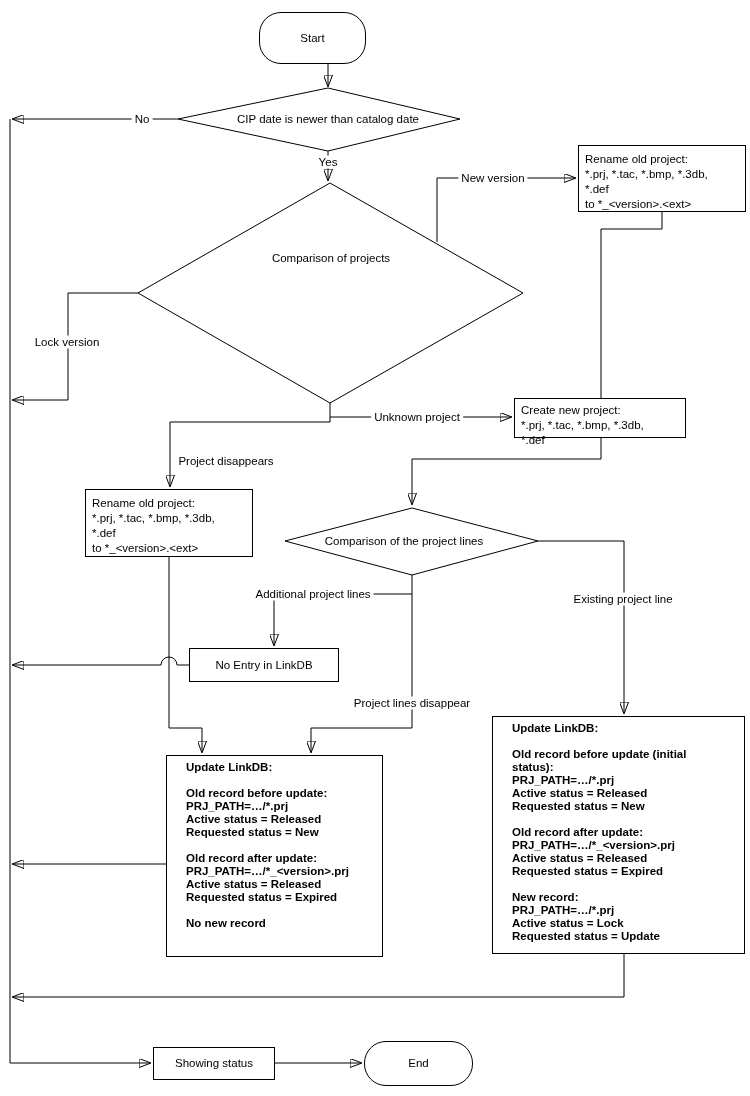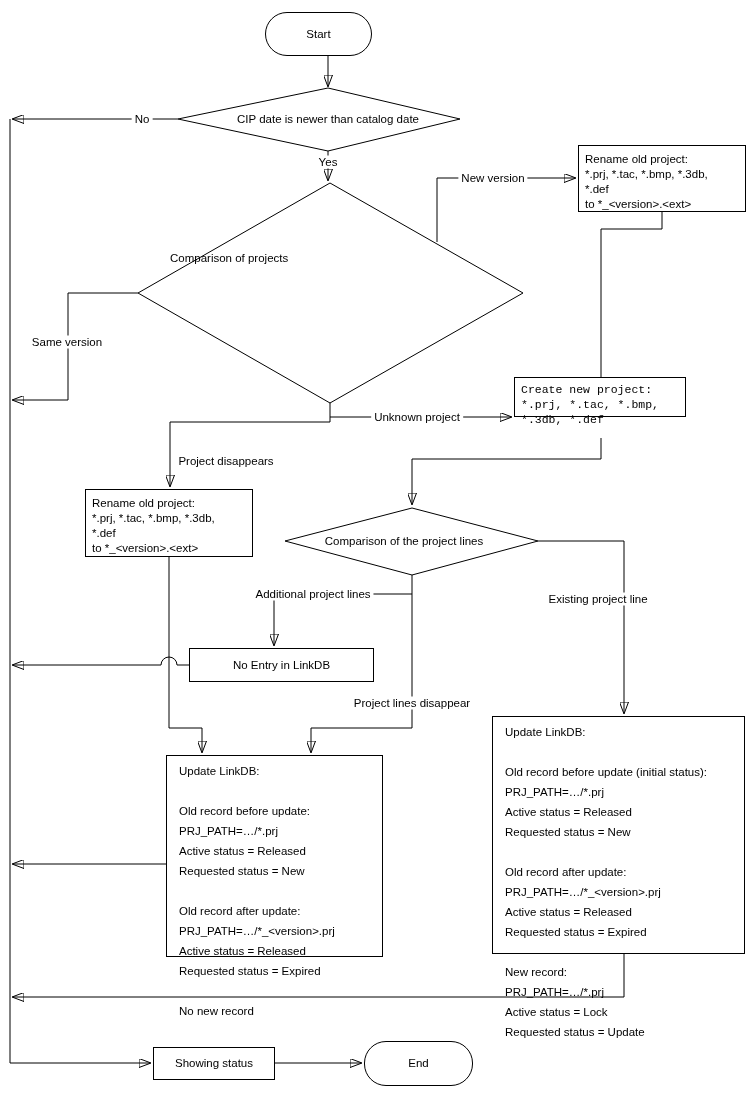--- a/index.html
+++ b/index.html
@@ -17,42 +17,42 @@
   #edges polygon{stroke:#000;stroke-width:1;fill:#fff;}
   .node{
     position:absolute;
     border:1px solid #000;
     background:#fff;
     box-sizing:border-box;
     padding:6px 15px 4px 6px;
     line-height:15px;
     white-space:pre-line;
   }
-  .node.small-lh{line-height:20px;padding:5px 12px;}
+  .node.small-lh{line-height:13px;padding:5px 19px;font-weight:bold;}
   .node.centered{
     display:flex;align-items:center;justify-content:center;
     text-align:center;padding:0;white-space:normal;
   }
   .stadium{border-radius:22px;}
   .edge-label{
     position:absolute;
     transform:translate(-50%,-50%);
     background:#fff;
     padding:0 3px;
     white-space:nowrap;
     line-height:13px;
   }
   .diamond-label{
     position:absolute;
     transform:translate(-50%,-50%);
     text-align:center;
     white-space:nowrap;
   }
   .diamond-textblock{position:absolute;line-height:14.5px;}
-  .diamond-textblock .title{}
+  .diamond-textblock .title{text-align:center;}
   .diamond-textblock .items{text-align:left;white-space:pre-line;}
 </style>
 </head>
 <body>
 
 <div id="canvas">
 
   <svg id="edges" viewBox="0 0 750 1096" xmlns="http://www.w3.org/2000/svg">
     <defs>
       <marker id="ah" viewBox="0 0 12 9" markerWidth="12" markerHeight="9" refX="11" refY="4.5" orient="auto" markerUnits="userSpaceOnUse">
@@ -78,36 +78,36 @@
     <path d="M 189 665 H 177 A 8 8 0 0 0 161 665 H 13" marker-end="url(#ah)"></path>
     <path d="M 166 864 H 13" marker-end="url(#ah)"></path>
     <path d="M 624 952 V 997 H 13" marker-end="url(#ah)"></path>
     <path d="M 275 1063 H 361" marker-end="url(#ah)"></path>
 
     <polygon points="328,88 460,119 328,151 178,119"></polygon>
     <polygon points="330,183 523,293 330,403 138,293"></polygon>
     <polygon points="412,508 538,541 412,575 285,541"></polygon>
   </svg>
 
-  <div class="node centered stadium" style="left:265px;top:12px;width:107px;height:44px;">
+  <div class="node centered stadium" style="left:259px;top:12px;width:107px;height:52px;">
     <span>Start</span>
   </div>
 
   <div class="node" style="left:578px;top:145px;width:168px;height:67px;">Rename old project:
 *.prj, *.tac, *.bmp, *.3db, *.def
 to *_&lt;version&gt;.&lt;ext&gt;</div>
 
-  <div class="node" style="left:514px;top:377px;width:172px;height:40px;padding-top:4px;font-family:Liberation Mono, monospace;">Create new project:
+  <div class="node" style="left:514px;top:398px;width:172px;height:40px;padding-top:4px;">Create new project:
 *.prj, *.tac, *.bmp, *.3db, *.def</div>
 
   <div class="node" style="left:85px;top:489px;width:168px;height:68px;">Rename old project:
 *.prj, *.tac, *.bmp, *.3db, *.def
 to *_&lt;version&gt;.&lt;ext&gt;</div>
 
-  <div class="node centered" style="left:189px;top:648px;width:185px;height:34px;">
+  <div class="node centered" style="left:189px;top:648px;width:150px;height:34px;">
     <span>No Entry in LinkDB</span>
   </div>
 
   <div class="node small-lh" style="left:166px;top:755px;width:217px;height:202px;">Update LinkDB:
 
 Old record before update:
 PRJ_PATH=…/*.prj
 Active status = Released
 Requested status = New
 
@@ -147,20 +147,20 @@
 
   <div class="diamond-textblock" style="left:170px;top:251px;width:322px;">
     <div class="title">Comparison of projects</div>
   </div>
 
   <div class="diamond-label" style="left:404px;top:541px;">Comparison of the project lines</div>
 
   <span class="edge-label" style="left:98px;top:119px;margin-left:44px;">No</span>
   <span class="edge-label" style="left:328px;top:162px;">Yes</span>
   <span class="edge-label" style="left:477px;top:178px;margin-left:16px;">New version</span>
-  <span class="edge-label" style="left:67px;top:342px;">Same version</span>
+  <span class="edge-label" style="left:67px;top:342px;">Lock version</span>
   <span class="edge-label" style="left:226px;top:421px;margin-top:40px;">Project disappears</span>
   <span class="edge-label" style="left:417px;top:417px;">Unknown project</span>
   <span class="edge-label" style="left:313px;top:594px;">Additional project lines</span>
   <span class="edge-label" style="left:412px;top:703px;">Project lines disappear</span>
-  <span class="edge-label" style="left:598px;top:599px;">Existing project line</span>
+  <span class="edge-label" style="left:623px;top:599px;">Existing project line</span>
 
 </div>
 
 </body></html>

